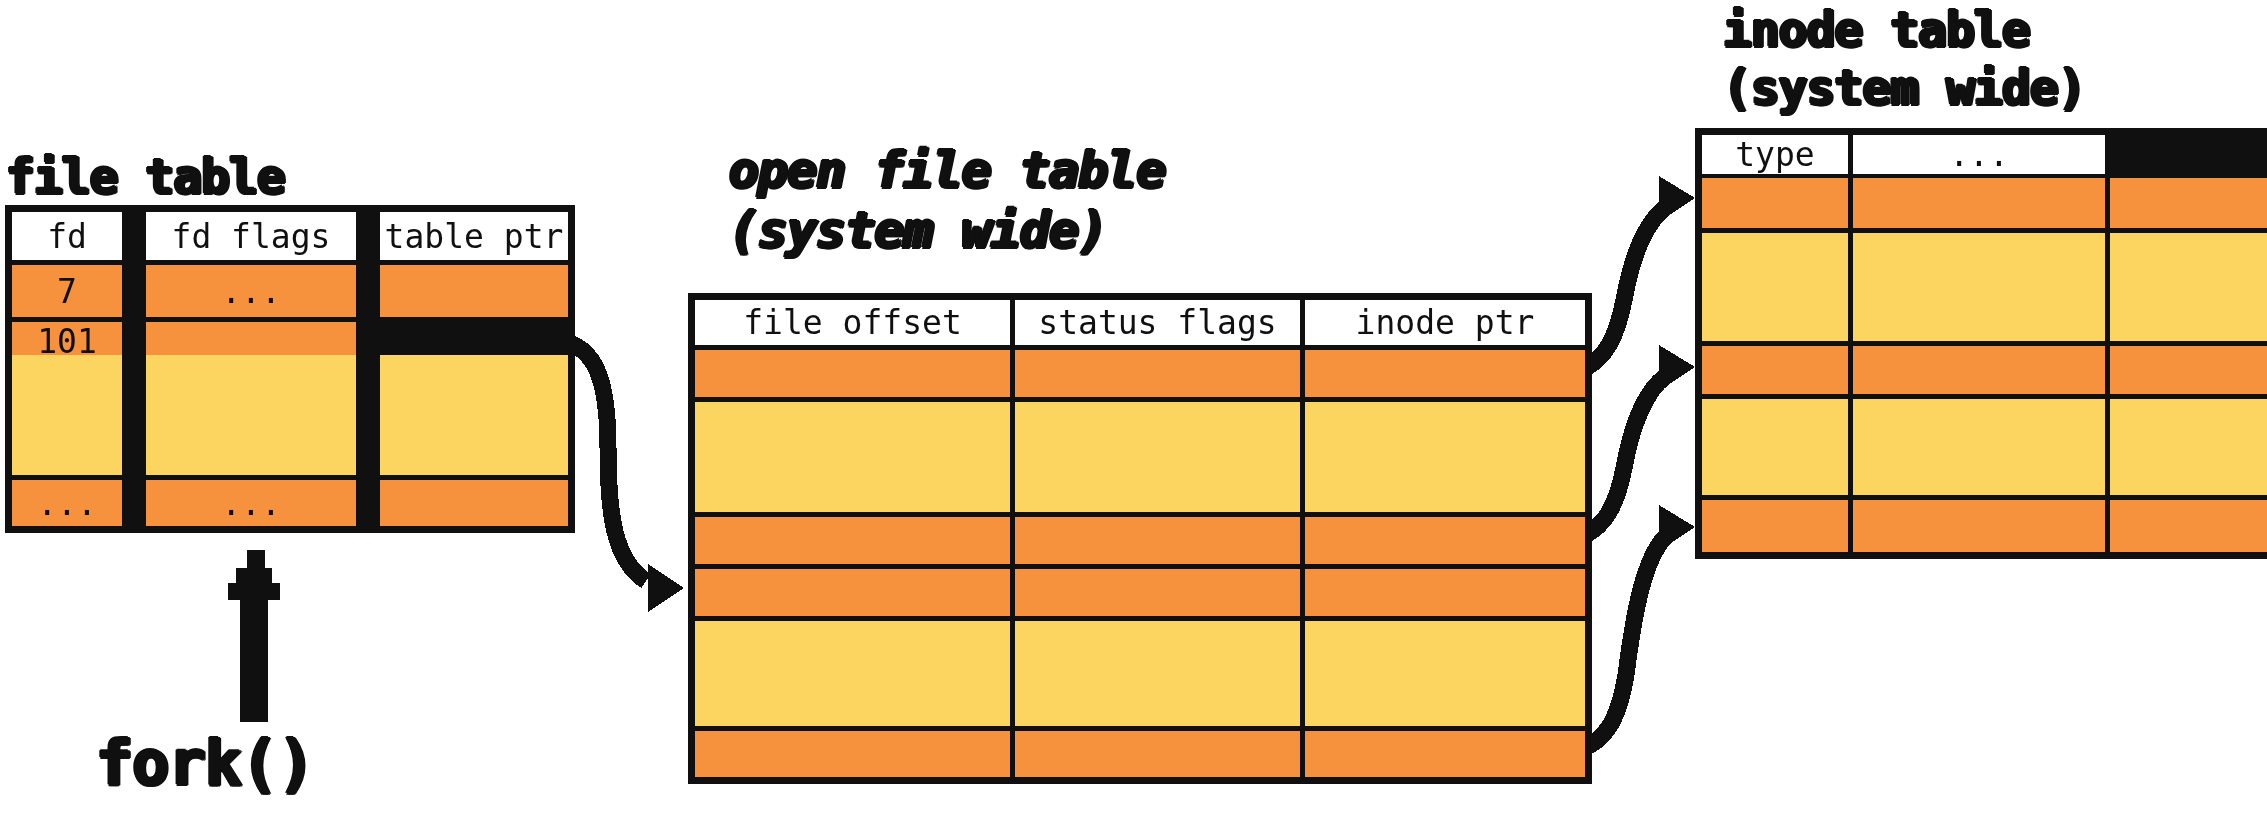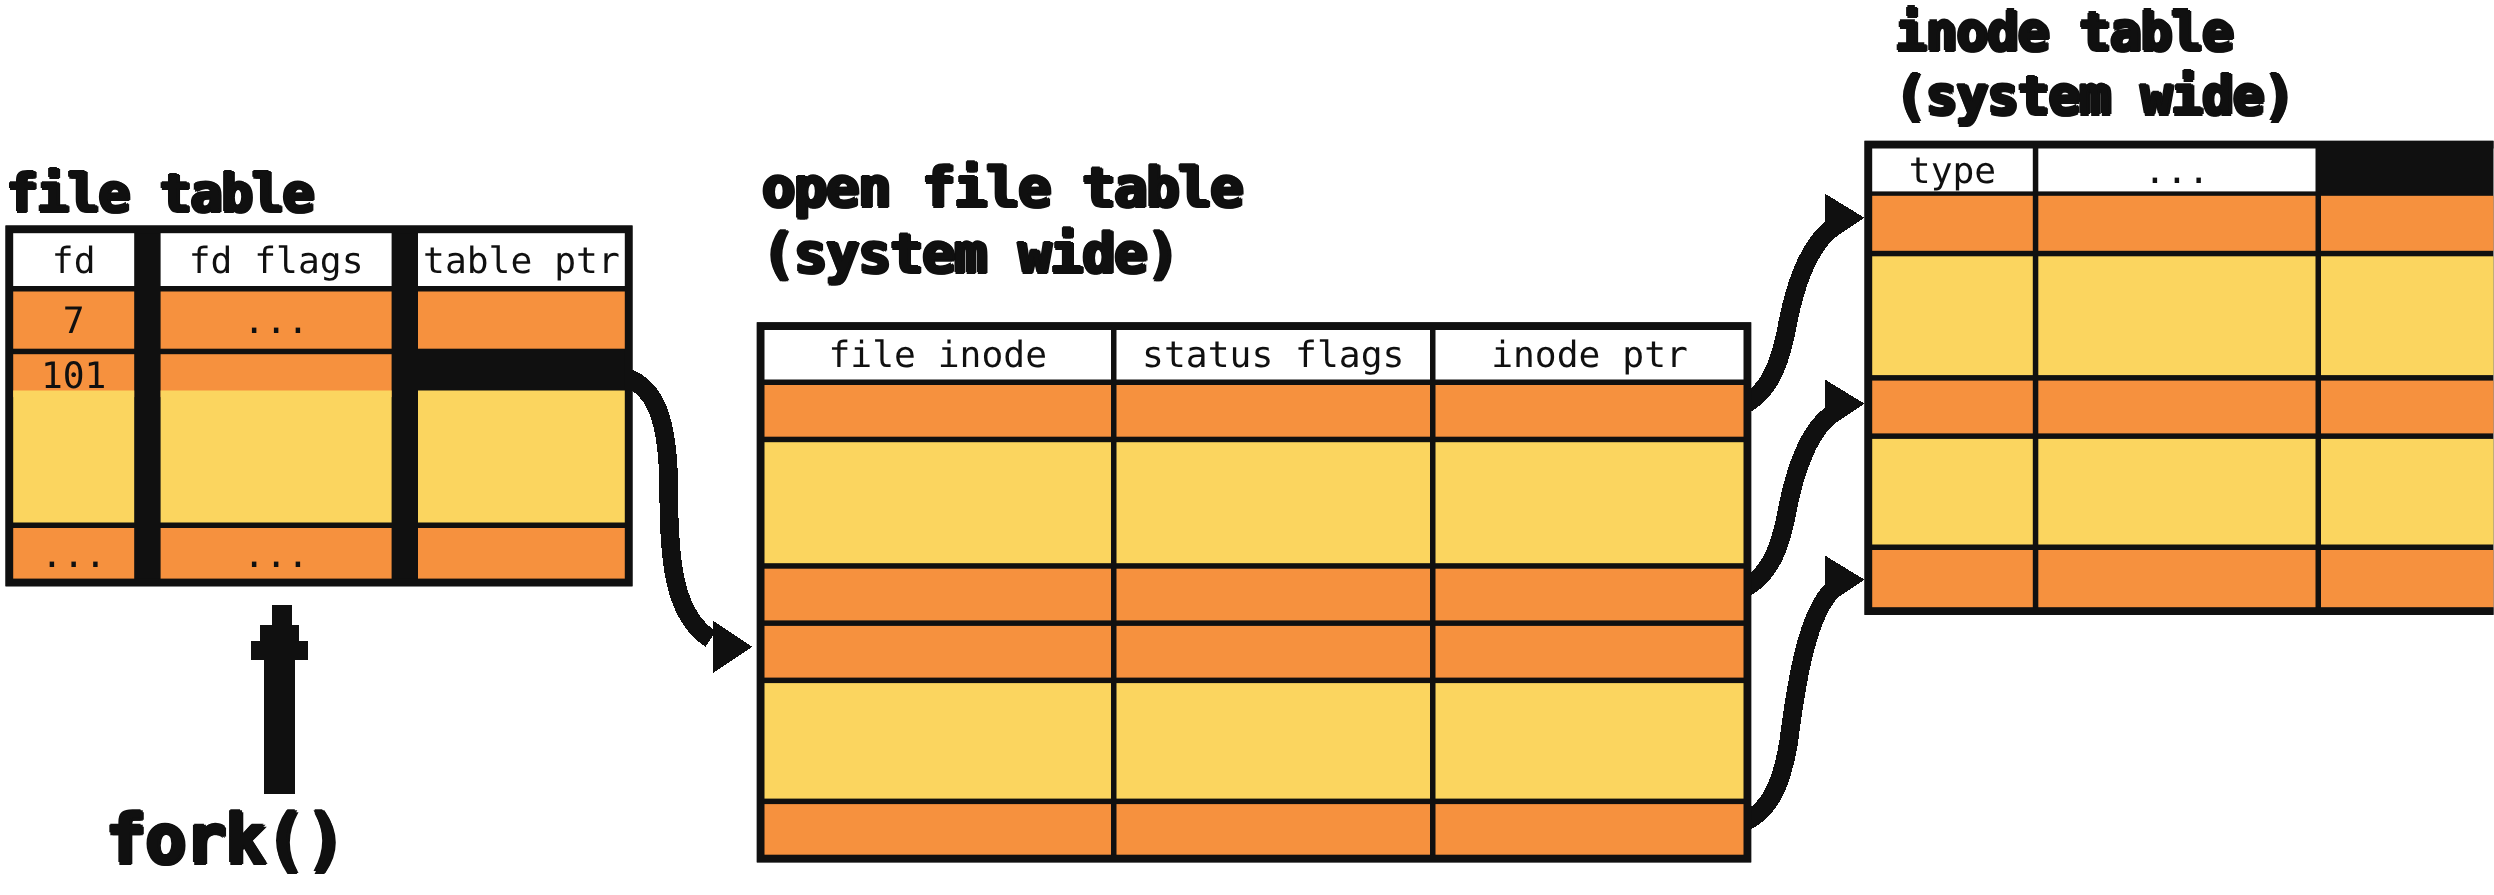--- a/index.html
+++ b/index.html
@@ -37,21 +37,21 @@
   .rh110{height:110px}.rh120{height:120px}
 
   
   .pxtitle{
     position:absolute;text-align:left;font-weight:bold;color:var(--ink);
     letter-spacing:-1px;
     text-shadow:2px 0 var(--ink),0 2px var(--ink),2px 2px var(--ink),
                 -1px 0 var(--ink),0 -1px var(--ink),3px 1px var(--ink);
   }
   .title-fd{left:5px;top:126px;width:556px;font-size:48px;line-height:56px;margin-top:22px;}
-  .title-open{left:692px;top:140px;width:890px;font-size:50px;line-height:60px;}
+  .title-open{left:728px;top:140px;width:890px;font-size:50px;line-height:60px;font-style:italic;}
   .title-inode{left:1722px;top:0px;width:540px;font-size:48px;line-height:58px;}
   .label-fork{left:95px;top:726px;width:330px;font-size:62px;line-height:74px;}
 </style>
 </head>
 <body>
 
 <div class="canvas">
 
   <svg class="overlay" viewBox="0 0 2267 814" shape-rendering="crispEdges">
     <g fill="none" stroke="#101010" stroke-width="17">
@@ -105,21 +105,21 @@
       <div class="cell co">...</div>
       <div class="cell co">...</div>
       <div class="cell co"></div>
     </div>
   </div>
 
   <div class="pxtitle label-fork">fork()</div>
 
   <div class="tbl tbl-open">
     <div class="row rh45">
-      <div class="cell hc">file inode</div>
+      <div class="cell hc">file offset</div>
       <div class="cell hc">status flags</div>
       <div class="cell hc">inode ptr</div>
     </div>
     <div class="row rh47">
       <div class="cell co"></div>
       <div class="cell co"></div>
       <div class="cell co"></div>
     </div>
     <div class="row rh110">
       <div class="cell cy"></div>

